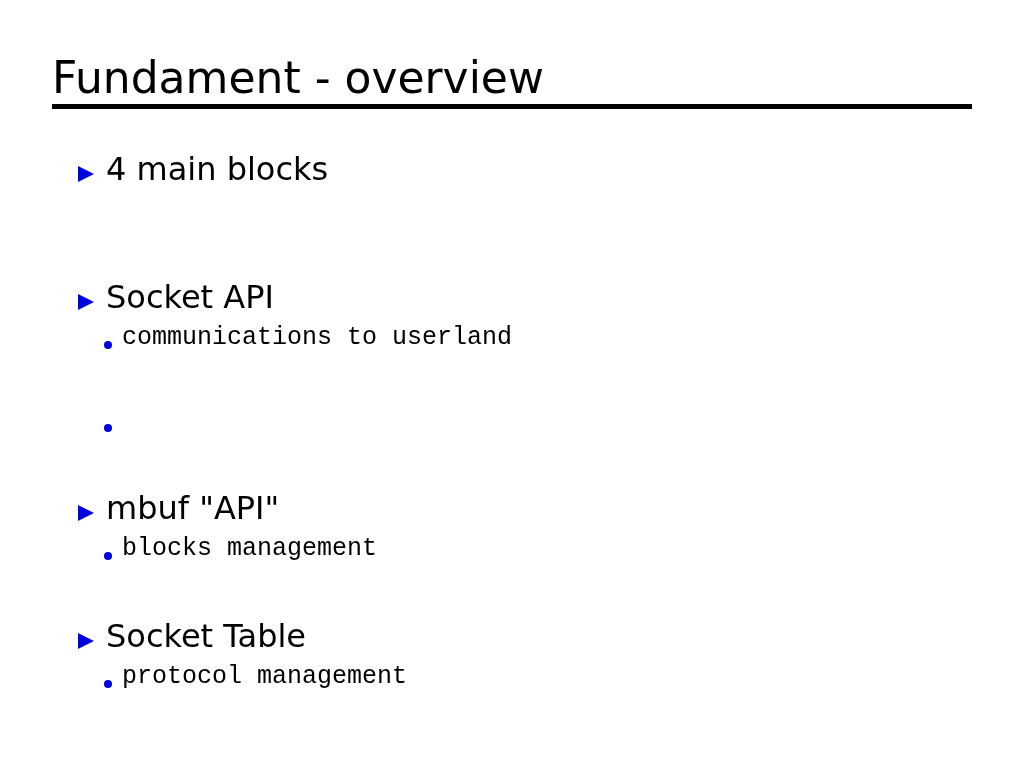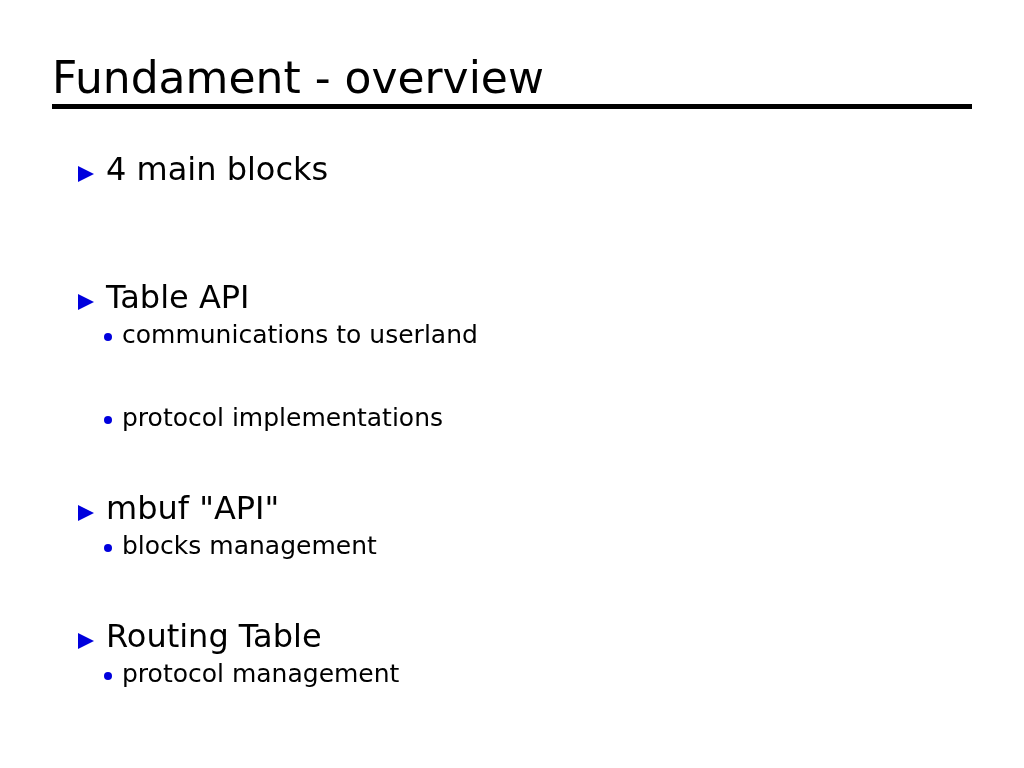--- a/index.html
+++ b/index.html
@@ -86,23 +86,24 @@
   .level1-text {
     font-size: 32px;
     line-height: 40px;
     color: #000000;
     white-space: pre;
   }
 
   .level2 {
     position: relative;
     display: flex;
-    align-items: flex-start;
+    align-items: center;
     padding-left: 104px;
     height: 38px;
+    font-family: Liberation Mono, monospace;
   }
   .level2-marker {
     position: relative;
     width: 8px;
     height: 8px;
     flex: 0 0 8px;
     margin-top: 14px;
     margin-right: 10px;
   }
   .level2-marker .dot {
@@ -146,38 +147,37 @@
       <div class="spacer-sm"></div>
     </div>
 
     <div class="spacer-lg"></div>
 
     <div class="group">
       <div class="level1">
         <span class="level1-marker">
             <span class="tri"></span>
           </span>
-        <span class="level1-text">Table API</span>
+        <span class="level1-text">Socket API</span>
       </div>
       <div class="level2">
         <span class="level2-marker">
             <span class="dot"></span>
           </span>
         <span class="level2-text">communications to userland</span>
       </div>
     </div>
 
     <div class="spacer-lg"></div>
 
     <div class="group">
       <div class="level2">
         <span class="level2-marker">
             <span class="dot"></span>
           </span>
-        <span class="level2-text">protocol implementations</span>
       </div>
     </div>
 
     <div class="spacer-lg"></div>
 
     <div class="group">
       <div class="level1">
         <span class="level1-marker">
             <span class="tri"></span>
           </span>
@@ -191,21 +191,21 @@
       </div>
     </div>
 
     <div class="spacer-lg"></div>
 
     <div class="group">
       <div class="level1">
         <span class="level1-marker">
             <span class="tri"></span>
           </span>
-        <span class="level1-text">Routing Table</span>
+        <span class="level1-text">Socket Table</span>
       </div>
       <div class="level2">
         <span class="level2-marker">
             <span class="dot"></span>
           </span>
         <span class="level2-text">protocol management</span>
       </div>
     </div>
 
   </div>

